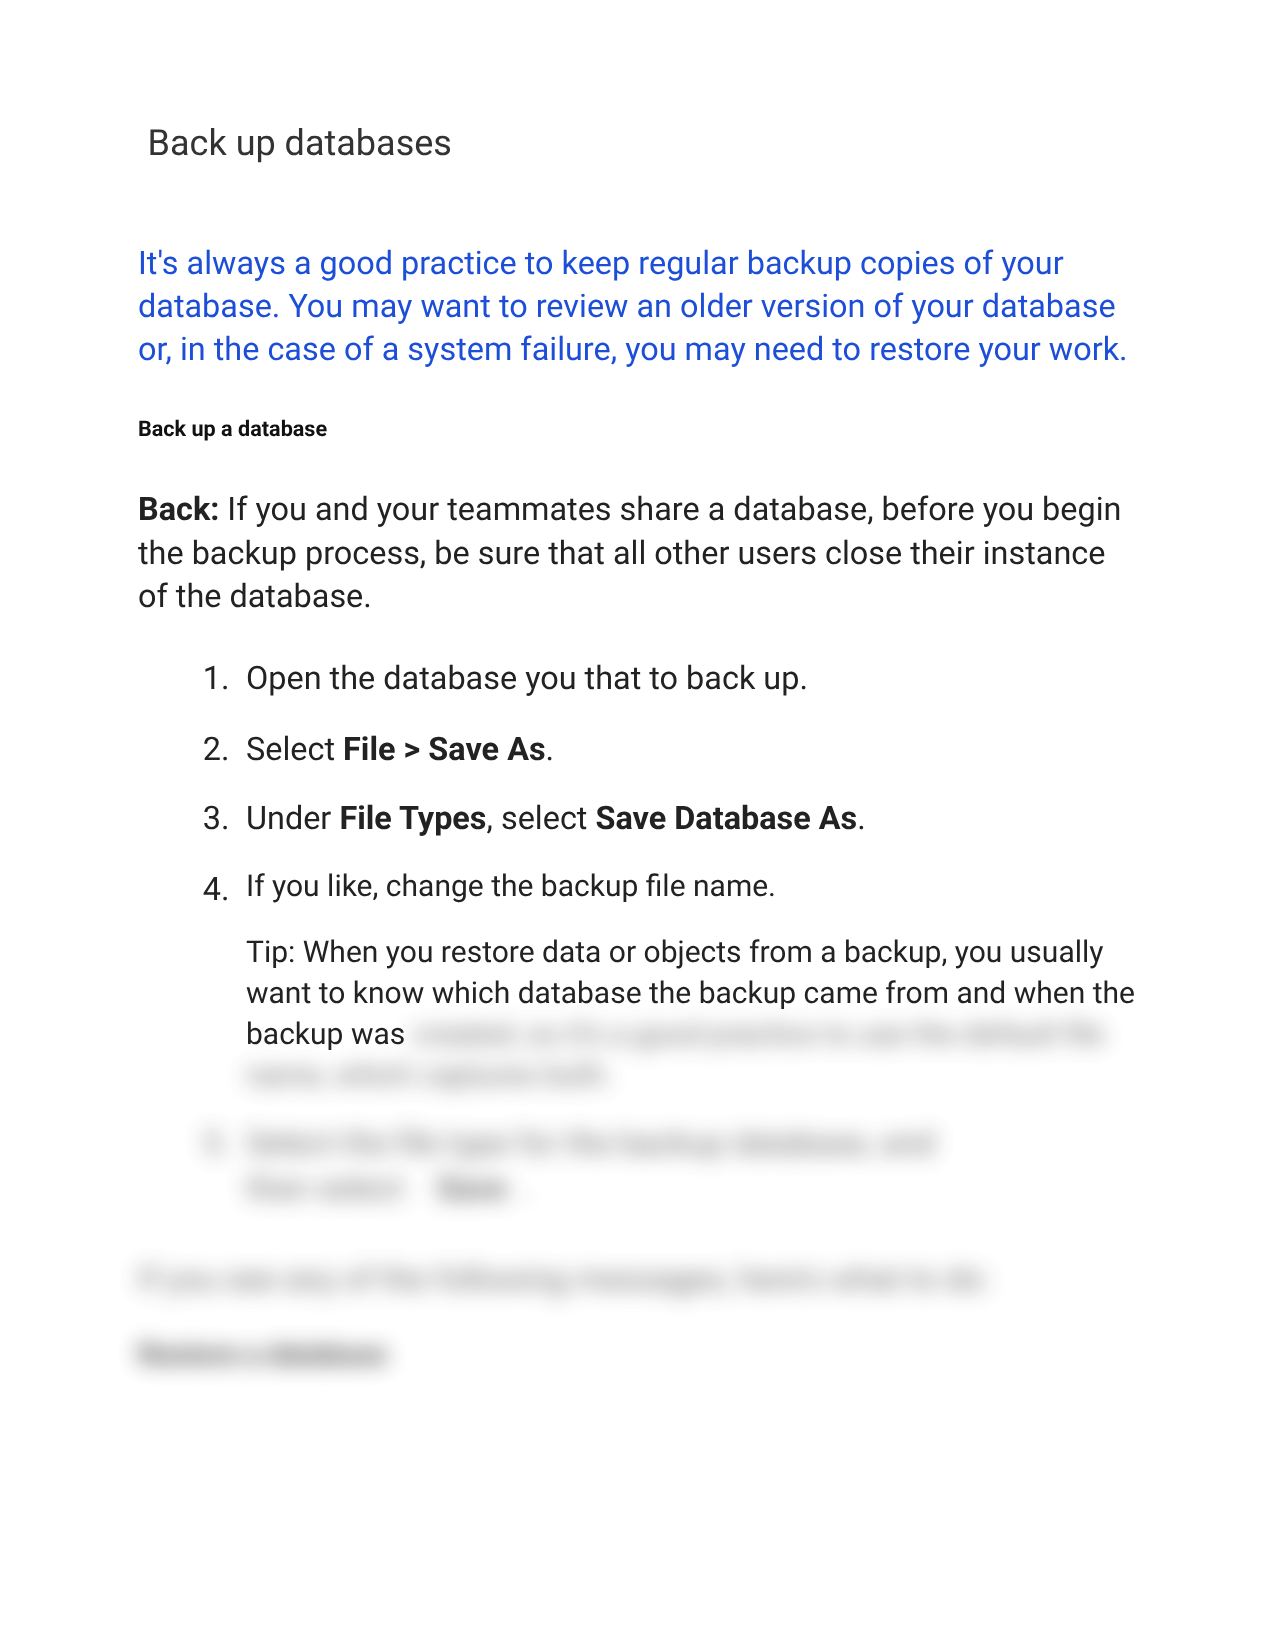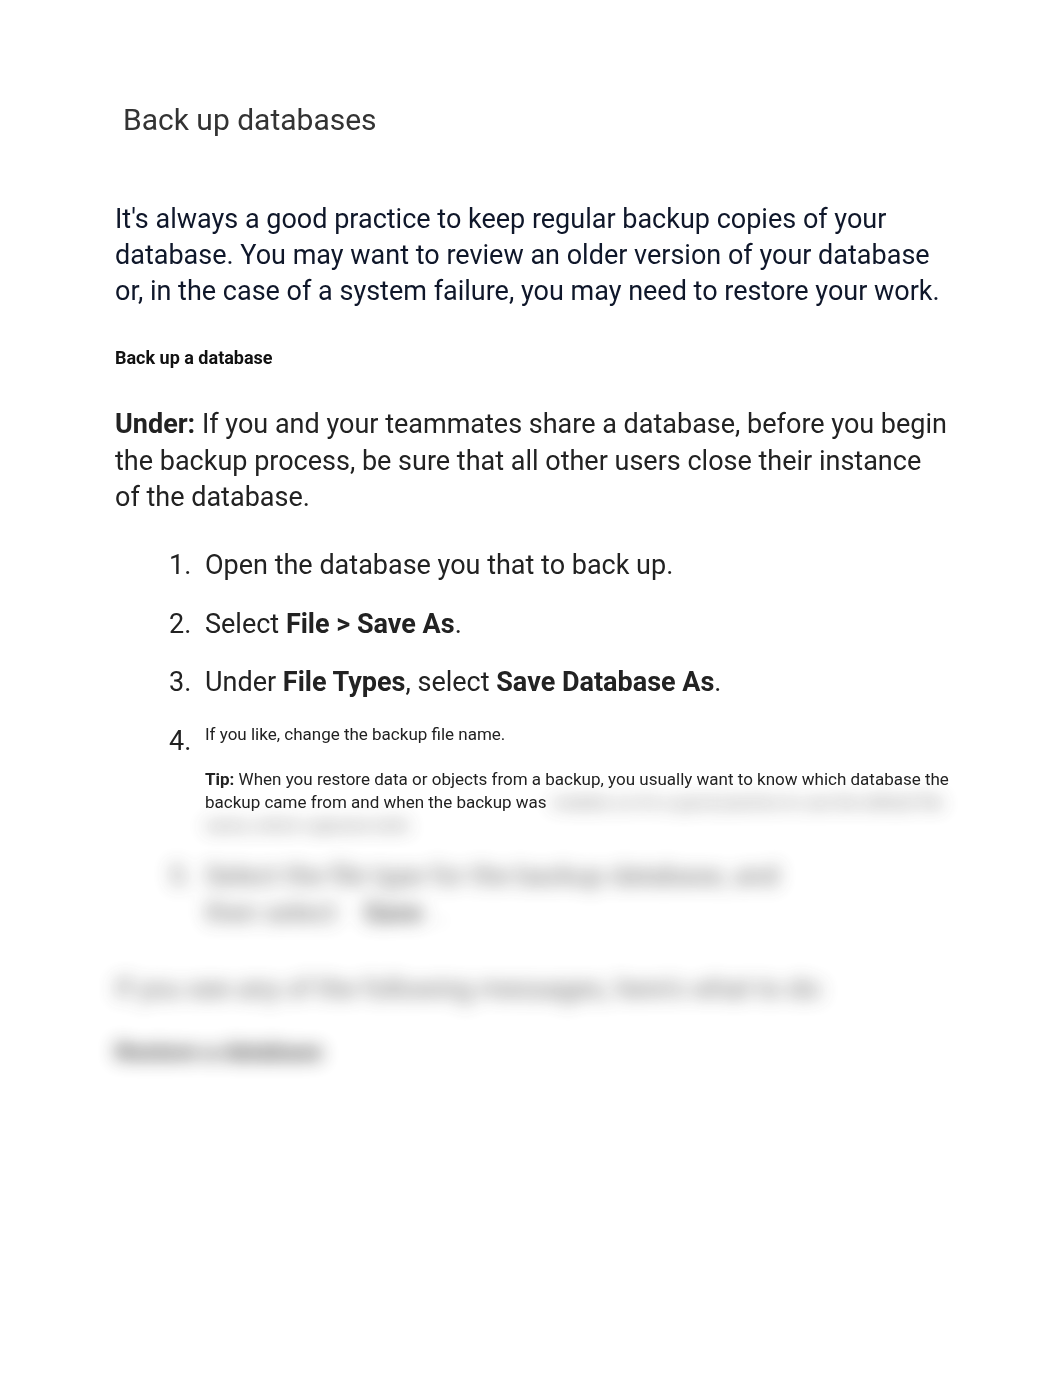--- a/index.html
+++ b/index.html
@@ -18,21 +18,21 @@
     .page-title {
       font-size: 30px;
       font-weight: 400;
       color: #333;
       margin-bottom: 60px;
       margin-left: 8px;
     }
     .intro {
       font-size: 27px;
       font-weight: 400;
-      color: #0f172a;
+      color: #1d4ed8;
       margin-bottom: 36px;
     }
     .section-heading {
       font-size: 18px;
       font-weight: 700;
       color: #111;
       margin-bottom: 36px;
     }
     .note-block {
       font-size: 27px;
@@ -63,31 +63,31 @@
       top: 0;
       font-size: 27px;
       font-weight: 400;
     }
     ol.steps > li .step-body {
       display: block;
     }
     ol.steps > li .sub-para {
       display: block;
       margin-top: 22px;
-      font-size: 17px;
+      font-size: 25px;
     }
     .bold {
       font-weight: 700;
     }
     .tip-block {
       font-size: 27px;
       margin-top: 22px;
     }
     .tip-block .tip-label {
-      font-weight: 700;
+      font-weight: 400;
     }
     .blur-heavy {
       filter: blur(9px);
       opacity: 0.8;
       color: #444;
     }
     .after-list {
       margin-top: 40px;
       font-size: 27px;
     }
@@ -104,21 +104,21 @@
 </head>
 <body>
 
 <div class="page-title">Back up databases</div>
 
 <p class="intro">It's always a good practice to keep regular backup copies of your database. You may want to review an older version of your database or, in the case of a system failure, you may need to restore your work.</p>
 
 <h2 class="section-heading">Back up a database</h2>
 
 <p class="note-block">
-  <span class="note-label">Under:</span><span> If you and your teammates share a database, before you begin the backup process, be sure that all other users close their instance of the database.</span>
+  <span class="note-label">Back:</span><span> If you and your teammates share a database, before you begin the backup process, be sure that all other users close their instance of the database.</span>
 </p>
 
 <ol class="steps">
 
   <li>
     <span class="step-body">Open the database you that to back up.</span>
   </li>
 
   <li>
     <span class="step-body step-line">

